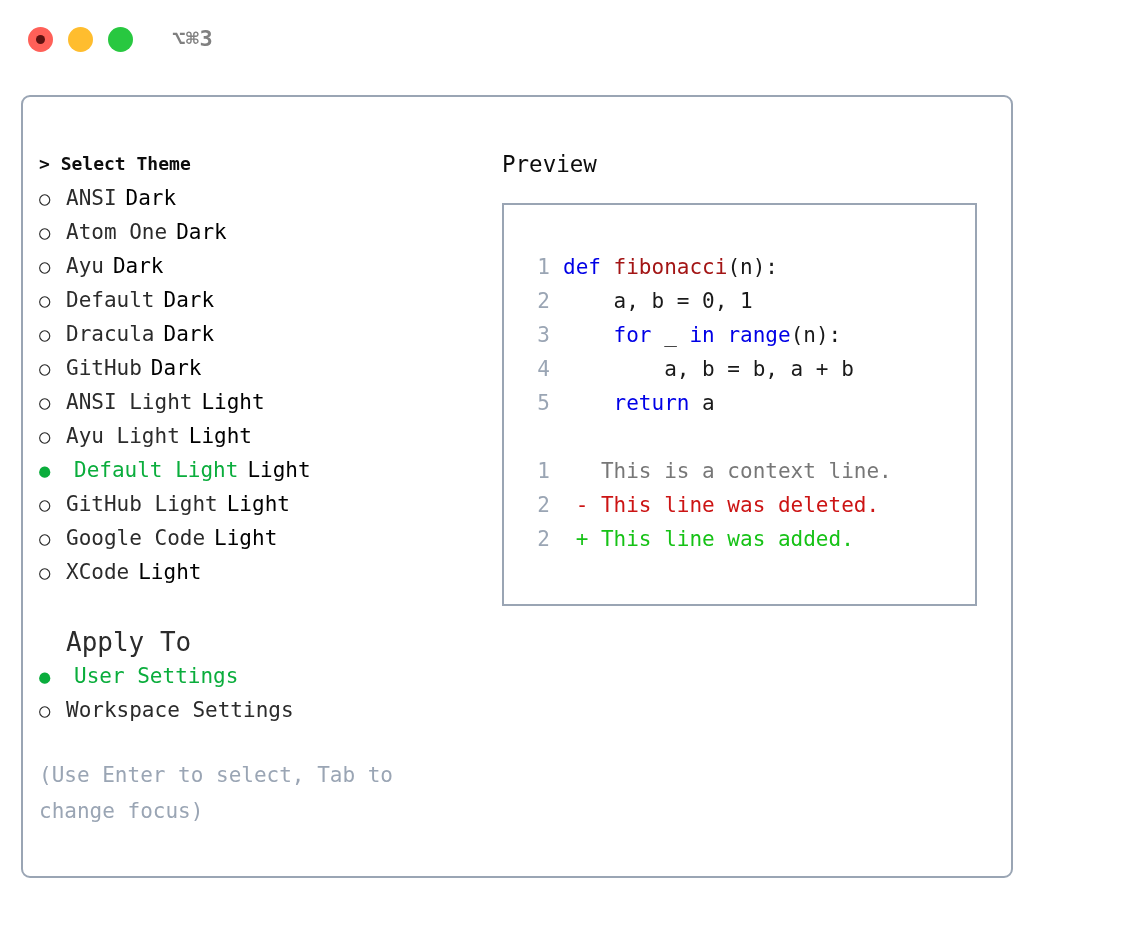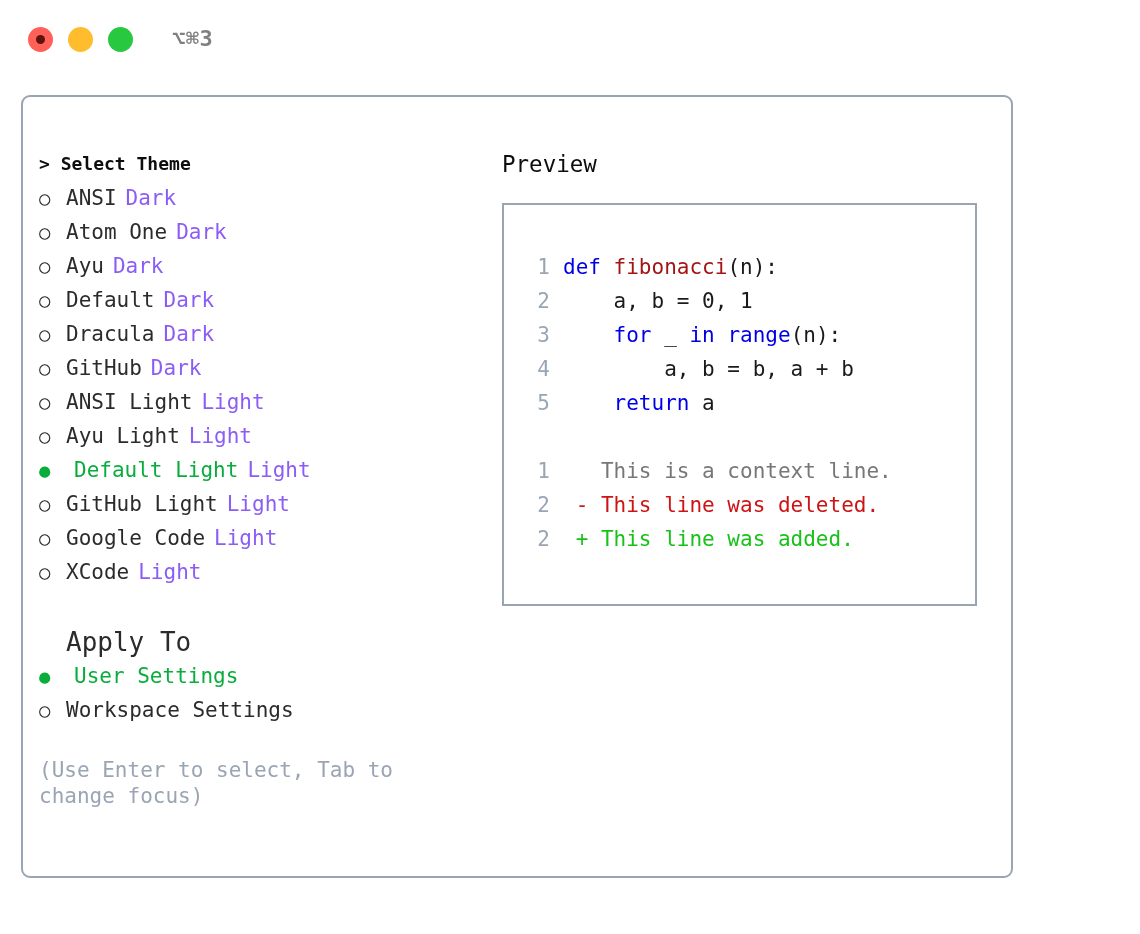--- a/index.html
+++ b/index.html
@@ -88,40 +88,40 @@
   .opt-bullet {
     width: 27px;
     flex: 0 0 27px;
     color: #2b2b2b;
     font-size: 19px;
   }
   .opt-bullet.sel { color: #0aad3c; }
   .opt-label { color: #2b2b2b; }
   .opt-row.selected .opt-label { color: #0aad3c; margin-left: 8px; }
   .opt-kind {
-    color: #8b5cf6;
+    color: #000000;
     margin-left: 9px;
   }
 
   .section-gap { height: 36px; }
 
   .group-header {
     font-size: 26px;
     color: #2b2b2b;
     line-height: 34px;
     height: 34px;
     padding-left: 27px;
     white-space: pre;
   }
 
   .hint {
     margin-top: 30px;
     font-size: 21px;
     color: #9aa5b4;
-    line-height: 26px;
+    line-height: 36px;
     width: 410px;
     white-space: pre-wrap;
   }
 
   
   .right-col {
     position: absolute;
     left: 479px; top: 50px;
     width: 490px;
   }

